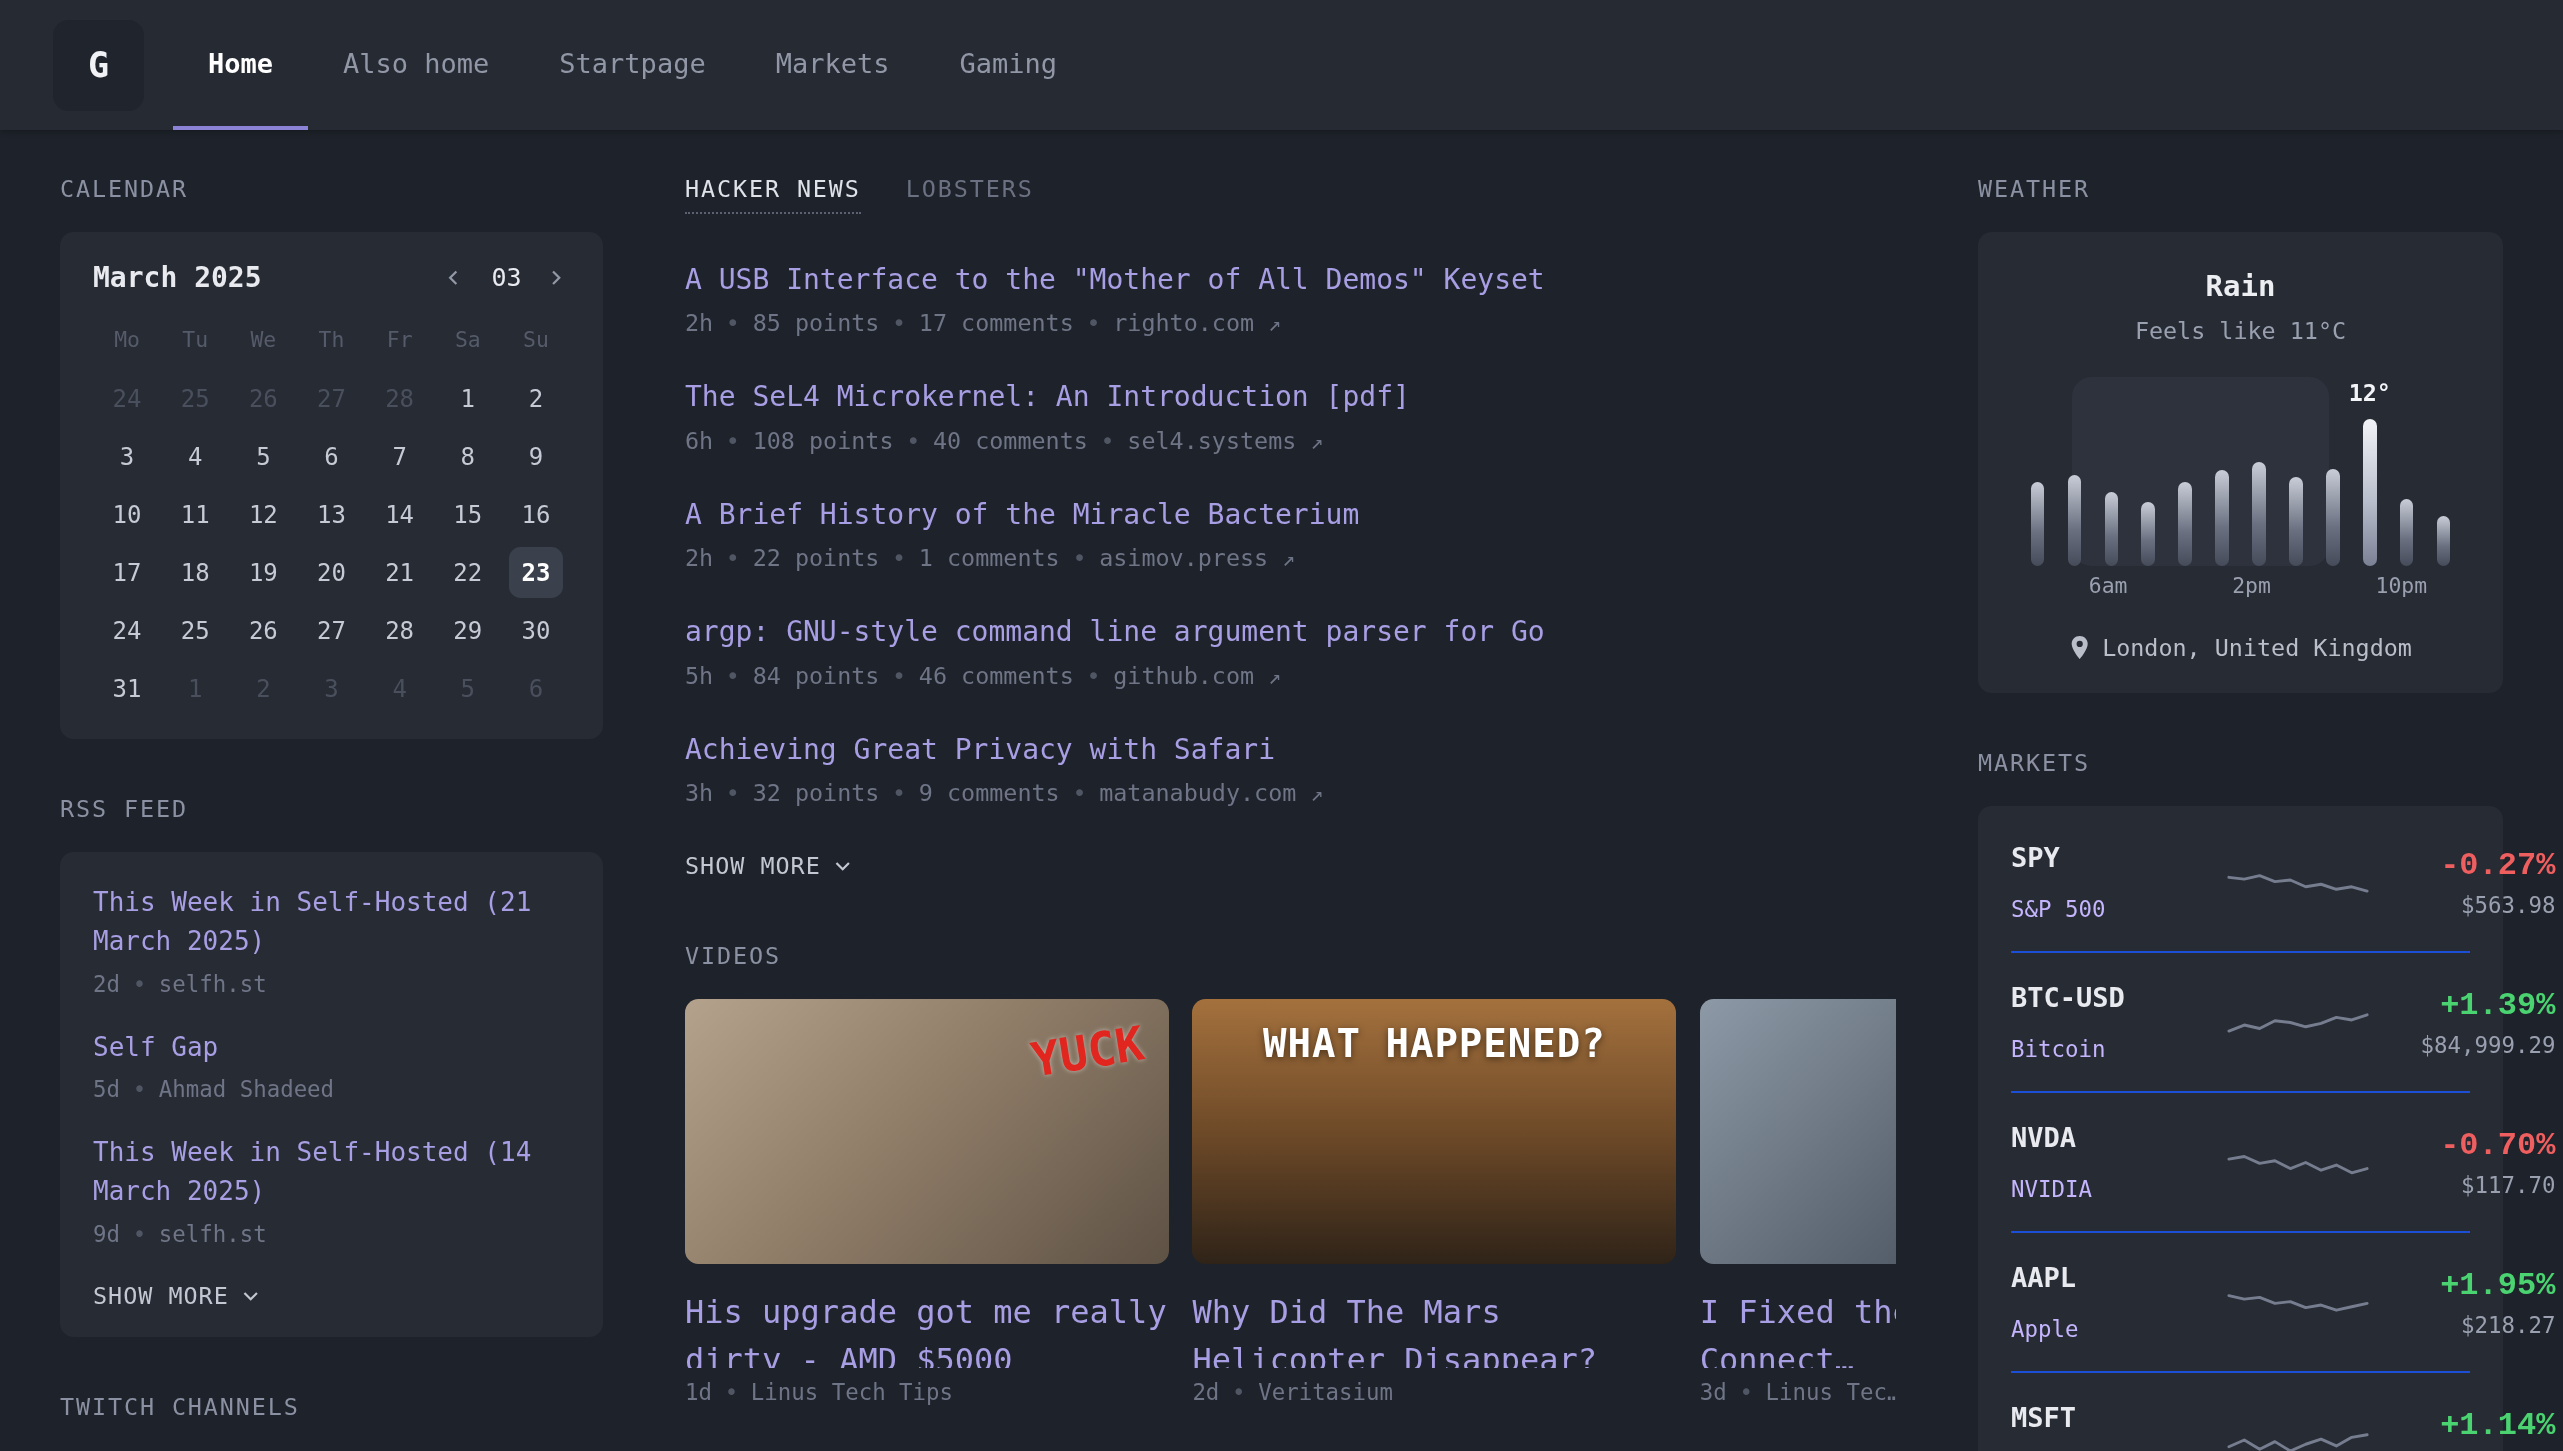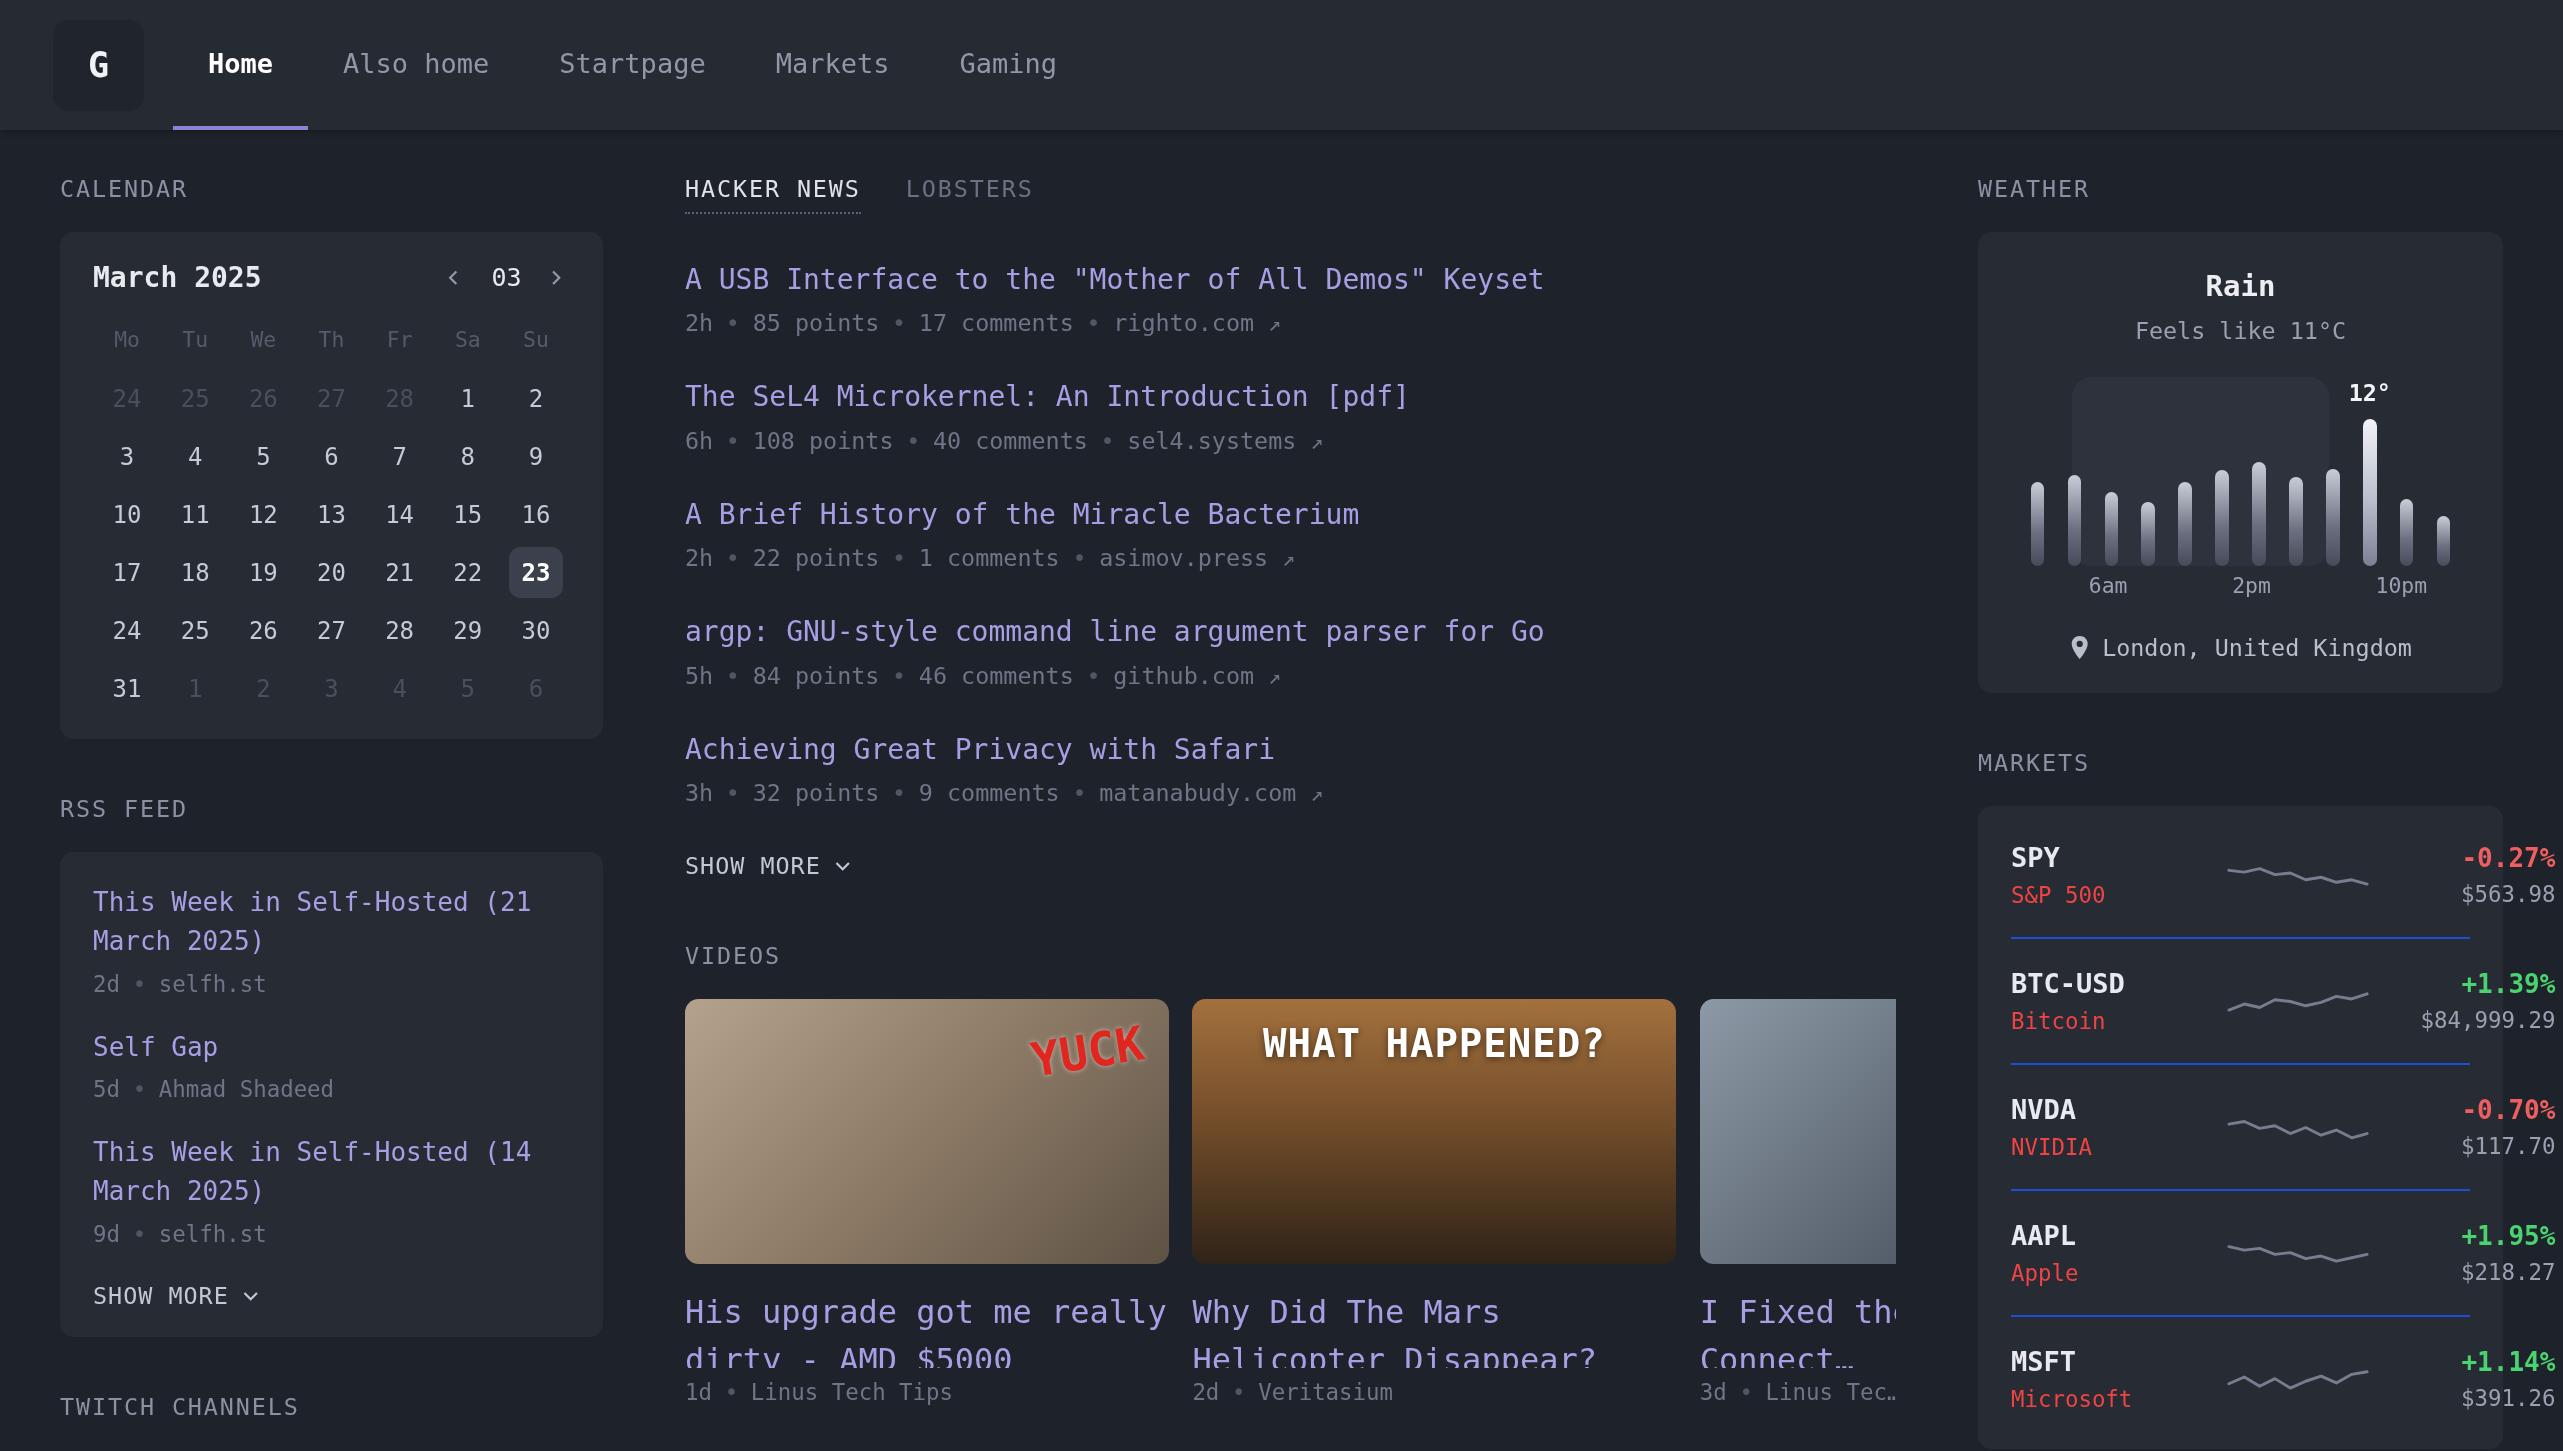--- a/index.html
+++ b/index.html
@@ -122,25 +122,25 @@
   .w-loc { margin-top:29px; display:flex; align-items:center; justify-content:center; gap:11.7px;
            color:#b9bec9; font-size:23.4px; }
   .w-loc svg { width:21.4px; height:25px; fill:#b9bec9; }
 
   
   .markets { padding:7.8px 33px; }
   .m-row { display:flex; align-items:center; padding:29px 0; border-bottom:2px solid #1d4ed8; cursor:pointer; }
   .m-row:last-child { border-bottom:none; }
   .m-left { width:204px; flex:none; }
   .m-sym { font-size:27px; font-weight:bold; color:#e8eaef; }
-  .m-name { font-size:22.4px; color:#ef4444; margin-top:9px; }
+  .m-name { font-size:22.4px; color:#c4b5fd; margin-top:23px; }
   .m-spark { flex:1; display:flex; justify-content:center; align-items:center; padding:0 9.7px; }
   .m-spark svg { overflow:visible; }
   .m-right { flex:none; text-align:right; min-width:175px; }
-  .m-change { font-size:26px; font-weight:bold; }
+  .m-change { font-size:32px; font-weight:bold;font-family:Liberation Mono, monospace; }
   .m-change.up { color:#4ad370; }
   .m-change.down { color:#f05f5f; }
   .m-price { font-size:22.4px; color:#9aa0b0; margin-top:7.8px; }
 </style>
 </head>
 <body>
 
 <nav class="topnav">
   <div class="logo">G</div>
   <div class="nav-tabs">

